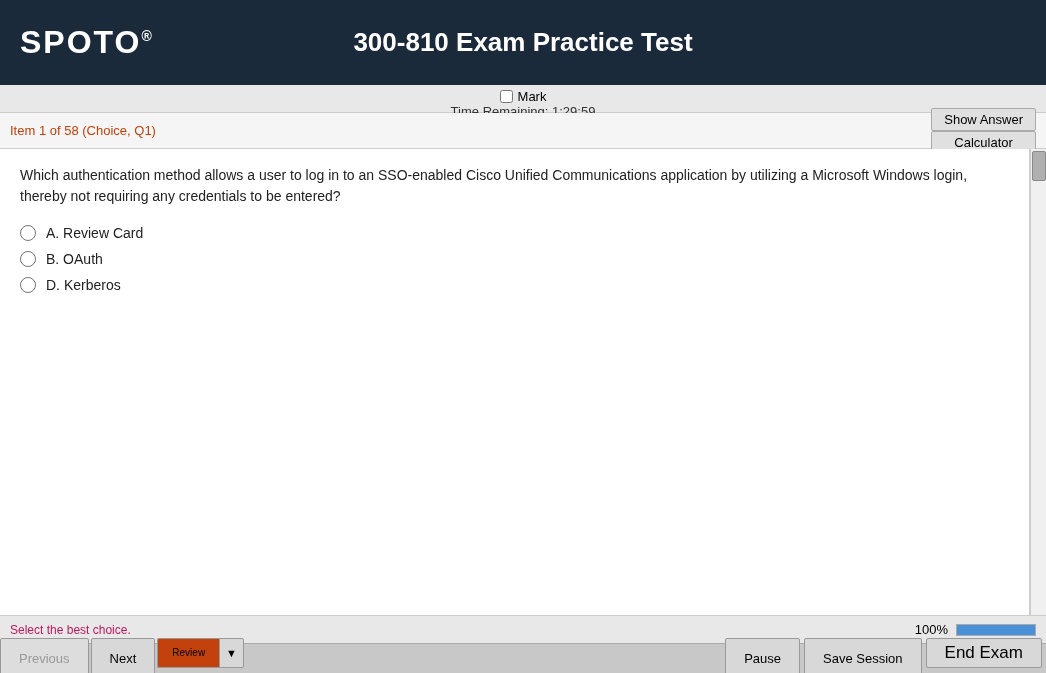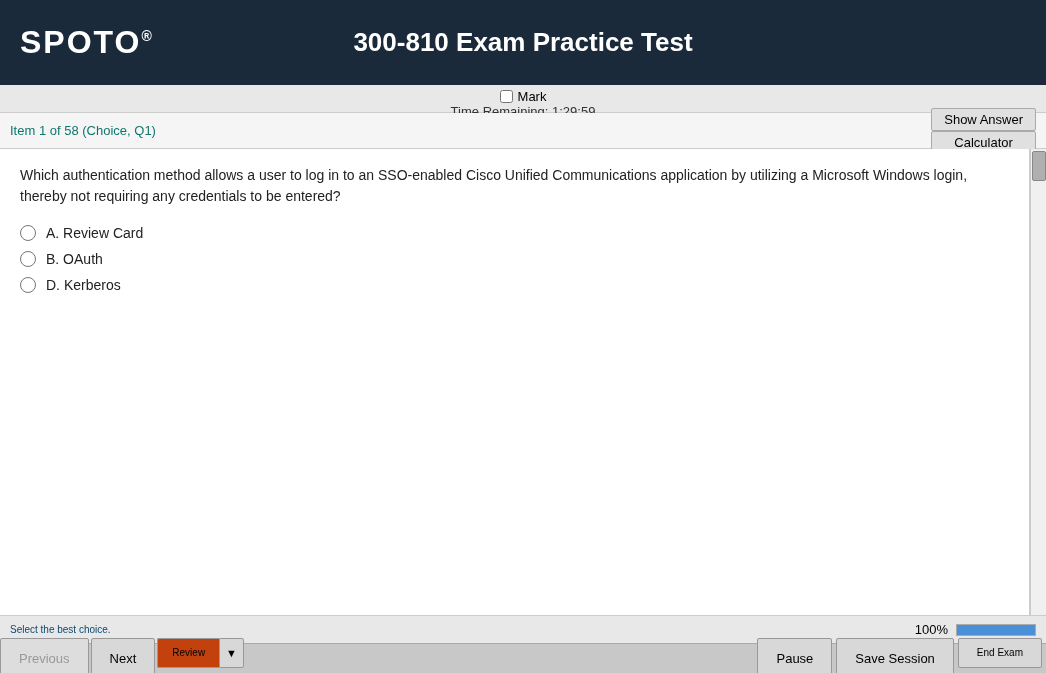--- a/index.html
+++ b/index.html
@@ -64,21 +64,21 @@
       border-bottom: 1px solid #ccc;
       display: flex;
       align-items: center;
       justify-content: space-between;
       padding: 5px 10px;
       height: 36px;
       flex-shrink: 0;
     }
     #item-bar .item-info {
       font-size: 13px;
-      color: #0f766e;
+      color: #c2410c;
     }
     #item-bar .item-buttons {
       display: flex;
       gap: 0;
       flex-direction: column;
     }
     #item-bar .item-buttons button {
       padding: 3px 12px;
       font-size: 13px;
       background: #e0e0e0;
@@ -158,22 +158,22 @@
       background: #e8e8e8;
       border-top: 1px solid #ccc;
       display: flex;
       align-items: center;
       justify-content: space-between;
       padding: 4px 10px;
       height: 28px;
       flex-shrink: 0;
     }
     #status-bar .hint {
-      font-size: 10px;
-      color: #0c4a6e;
+      font-size: 12px;
+      color: #be185d;
     }
     #status-bar .progress-area {
       display: flex;
       align-items: center;
       gap: 8px;
     }
     #status-bar .progress-pct {
       font-size: 13px;
     }
     #progress-bar-track {
@@ -246,21 +246,21 @@
       border: 1px solid #999;
       cursor: pointer;
       border-radius: 0 2px 2px 0;
       display: flex;
       align-items: center;
     }
 
     .end-exam-btn {
       height: 30px;
       padding: 0 18px;
-      font-size: 10px;
+      font-size: 17px;
       background: #d8d8d8;
       border: 1px solid #999;
       cursor: pointer;
       border-radius: 2px;
     }
   </style>
 </head>
 <body>
 
 <div id="header">

